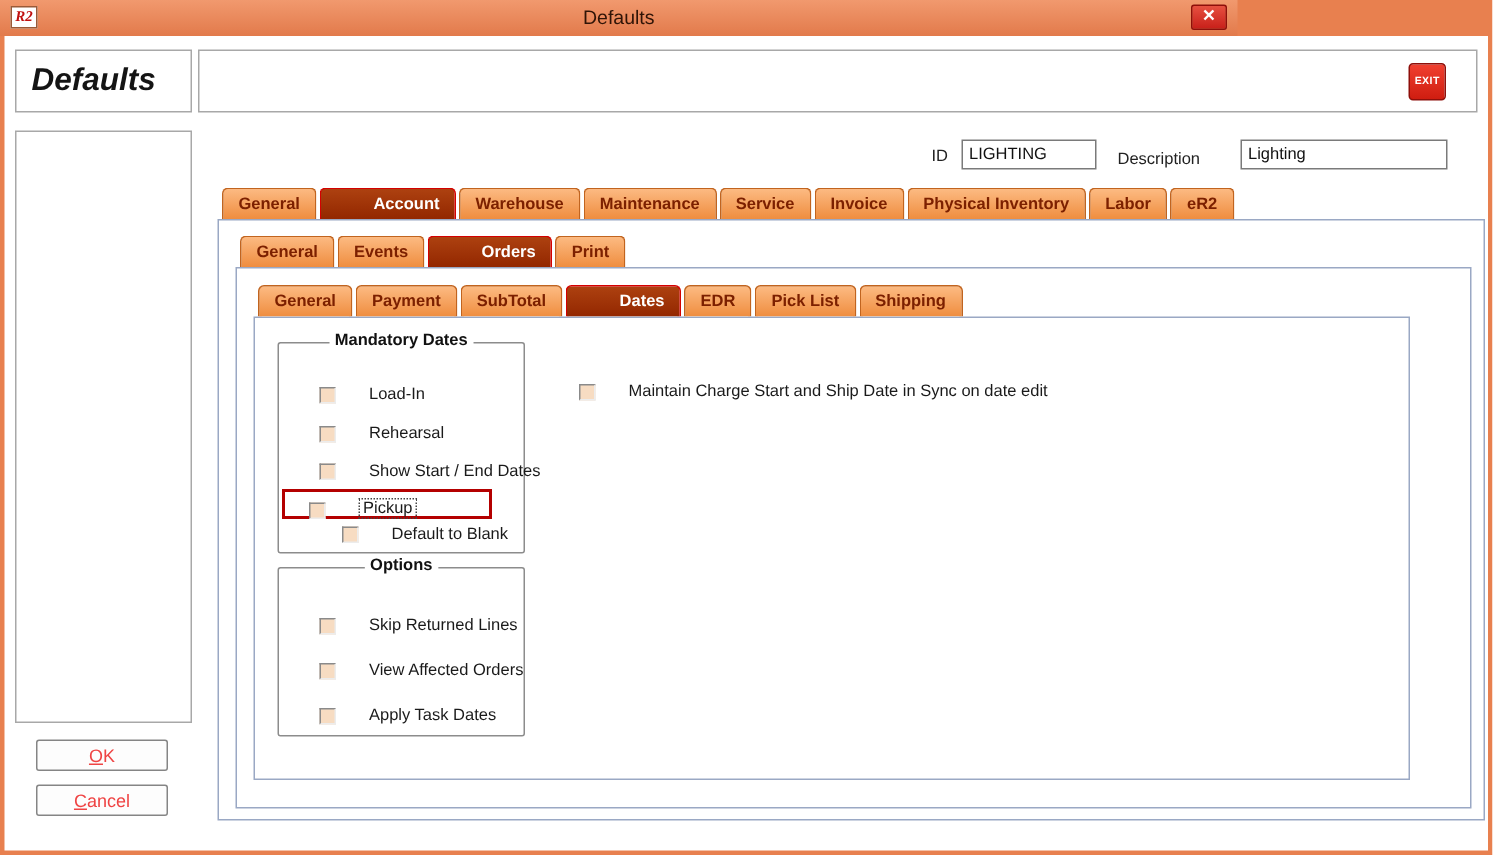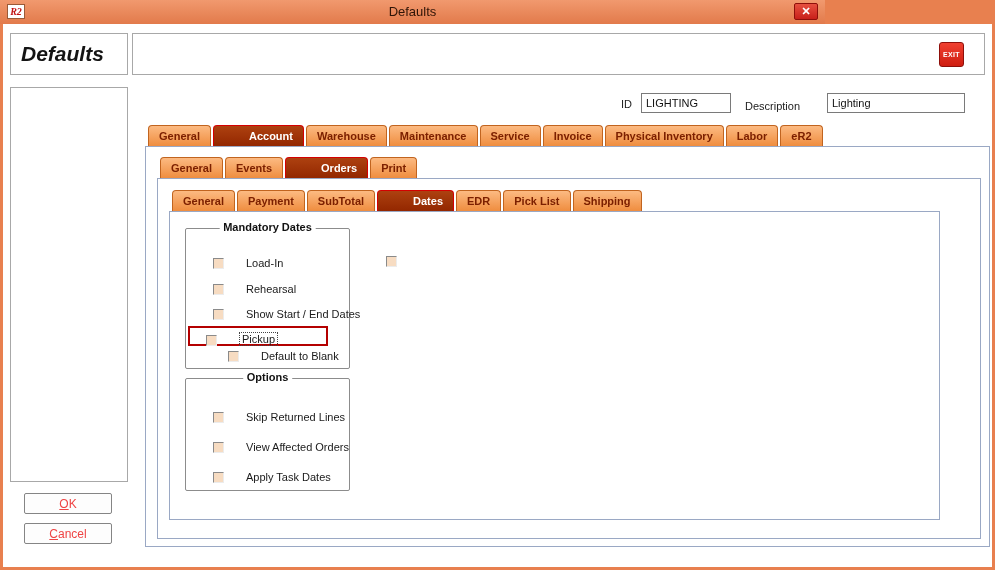--- a/index.html
+++ b/index.html
@@ -173,20 +173,21 @@
       </div>
       <div class="cbrow" style="left:26px; top:18px;">
         <span class="cb"></span>
         <span class="cblabel">Default to Blank</span>
       </div>
     </div>
   </div>
 
   <div class="cbrow" style="left:374px; top:251px;">
     <span class="cb"></span>
+    <span class="cblabel">Maintain Charge Start and Ship Date in Sync on date edit</span>
   </div>
 
   <div class="group" style="left:185px; top:378px; width:165px; height:113px;">
     <div class="legend">Options</div>
 
     <div class="cbrow" style="left:15px; top:28px;">
       <span class="cb"></span>
       <span class="cblabel">Skip Returned Lines</span>
     </div>
     <div class="cbrow" style="left:15px; top:58px;">

